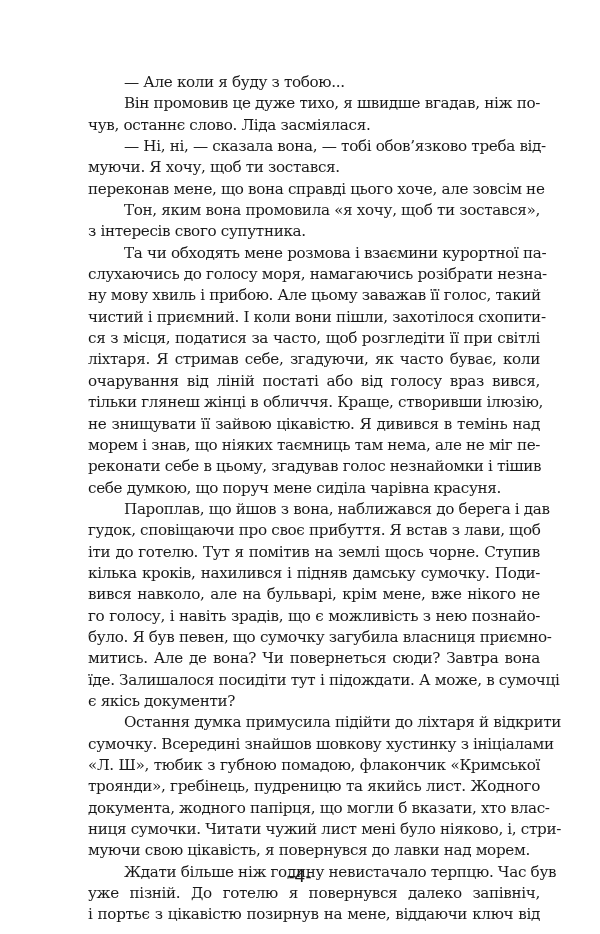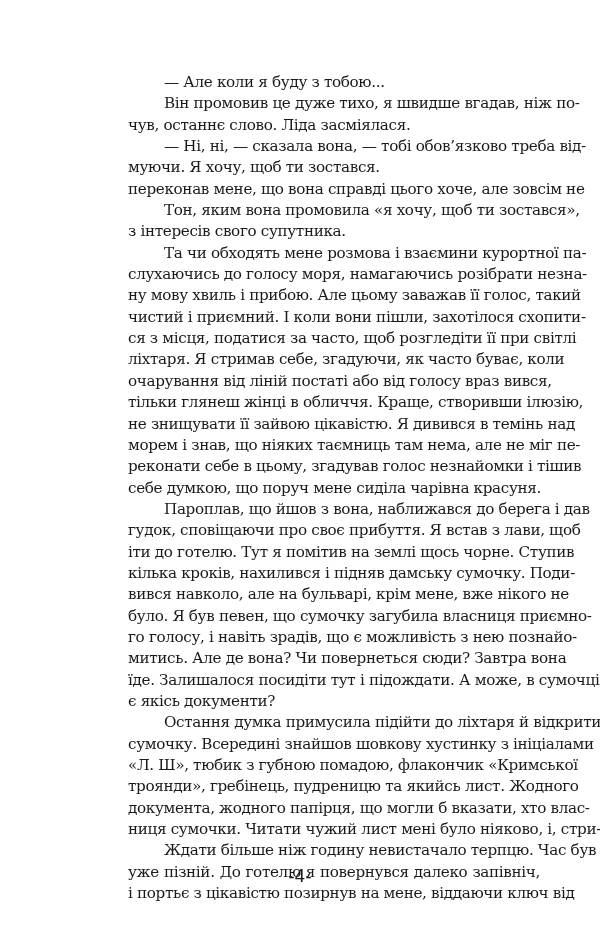--- a/index.html
+++ b/index.html
@@ -14,21 +14,20 @@
     line-height: 21.35px;
     color: #1a1a1a;
   }
   .line {
     display: block;
     height: 21.35px;
     white-space: nowrap;
     text-align: justify;
     text-align-last: justify;
     letter-spacing: -0.35px;
-    margin-left: 40px;
   }
   .line.last { text-align-last: left; }
   .line.indent { padding-left: 36px; }
   .page-number {
     position: absolute;
     left: 0;
     width: 600px;
     top: 866px;
     text-align: center;
     font-family: "DejaVu Sans", sans-serif;
@@ -58,29 +57,30 @@
     <span class="line">тільки глянеш жінці в обличчя. Краще, створивши ілюзію,</span>
     <span class="line">не знищувати її зайвою цікавістю. Я дивився в темінь над</span>
     <span class="line">морем і знав, що ніяких таємниць там нема, але не міг пе-</span>
     <span class="line">реконати себе в цьому, згадував голос незнайомки і тішив</span>
     <span class="line last">себе думкою, що поруч мене сиділа чарівна красуня.</span>
     <span class="line indent">Пароплав, що йшов з вона, наближався до берега і дав</span>
     <span class="line">гудок, сповіщаючи про своє прибуття. Я встав з лави, щоб</span>
     <span class="line">іти до готелю. Тут я помітив на землі щось чорне. Ступив</span>
     <span class="line">кілька кроків, нахилився і підняв дамську сумочку. Поди-</span>
     <span class="line">вився навколо, але на бульварі, крім мене, вже нікого не</span>
+    <span class="line">го голосу, і навіть зрадів, що є можливість з нею познайо-</span>
     <span class="line">було. Я був певен, що сумочку загубила власниця приємно-</span>
-    <span class="line">го голосу, і навіть зрадів, що є можливість з нею познайо-</span>
     <span class="line">митись. Але де вона? Чи повернеться сюди? Завтра вона</span>
     <span class="line">їде. Залишалося посидіти тут і підождати. А може, в сумочці</span>
     <span class="line last">є якісь документи?</span>
     <span class="line indent">Остання думка примусила підійти до ліхтаря й відкрити</span>
     <span class="line">сумочку. Всередині знайшов шовкову хустинку з ініціалами</span>
     <span class="line">«Л. Ш», тюбик з губною помадою, флакончик «Кримської</span>
     <span class="line">троянди», гребінець, пудреницю та якийсь лист. Жодного</span>
     <span class="line">документа, жодного папірця, що могли б вказати, хто влас-</span>
     <span class="line">ниця сумочки. Читати чужий лист мені було ніяково, і, стри-</span>
+    <span class="line last">муючи свою цікавість, я повернувся до лавки над морем.</span>
     <span class="line indent">Ждати більше ніж годину невистачало терпцю. Час був</span>
     <span class="line">уже пізній. До готелю я повернувся далеко запівніч,</span>
     <span class="line">і портьє з цікавістю позирнув на мене, віддаючи ключ від</span>
   </div>
 
 <div class="page-number">-4-</div>
 
 </body></html>

